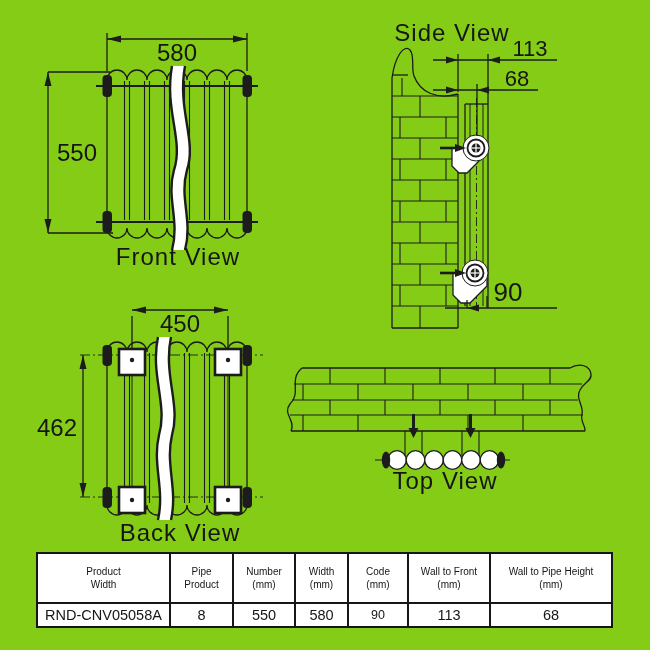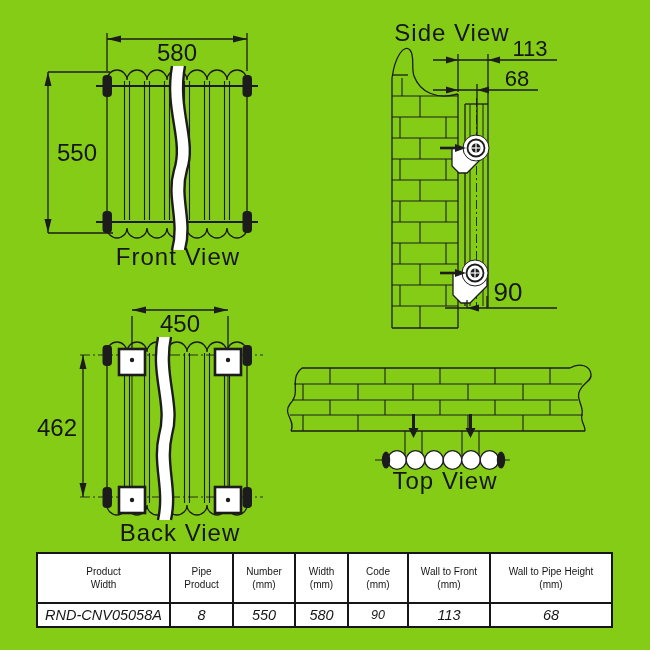--- a/index.html
+++ b/index.html
@@ -10,21 +10,21 @@
   .dimtxt{font-size:24px;}
   .dimtxt-sm{font-size:22px;}
   .dimtxt-lg{font-size:26px;}
   .viewlbl{font-size:24px;letter-spacing:1px;}
   
   #spec-table{position:absolute;left:36px;top:552px;border-collapse:collapse;
               table-layout:fixed;background:#fff;}
   #spec-table th,#spec-table td{border:2px solid #161616;text-align:center;
               vertical-align:middle;padding:0;font-weight:normal;color:#161616;}
   #spec-table th{height:48px;font-size:10px;line-height:1.3;}
-  #spec-table td{height:22px;font-size:14.5px;font-style:italic;}
+  #spec-table td{height:22px;font-size:14.5px;}
   #spec-table td.small{font-size:12.5px;}
   .hdr-line{display:block;}
 </style>
 </head>
 <body>
 
 <div id="page">
 <svg width="650" height="650" viewBox="0 0 650 650">
   <g stroke="#1c1c1c" fill="none" stroke-width="1.3">
 

